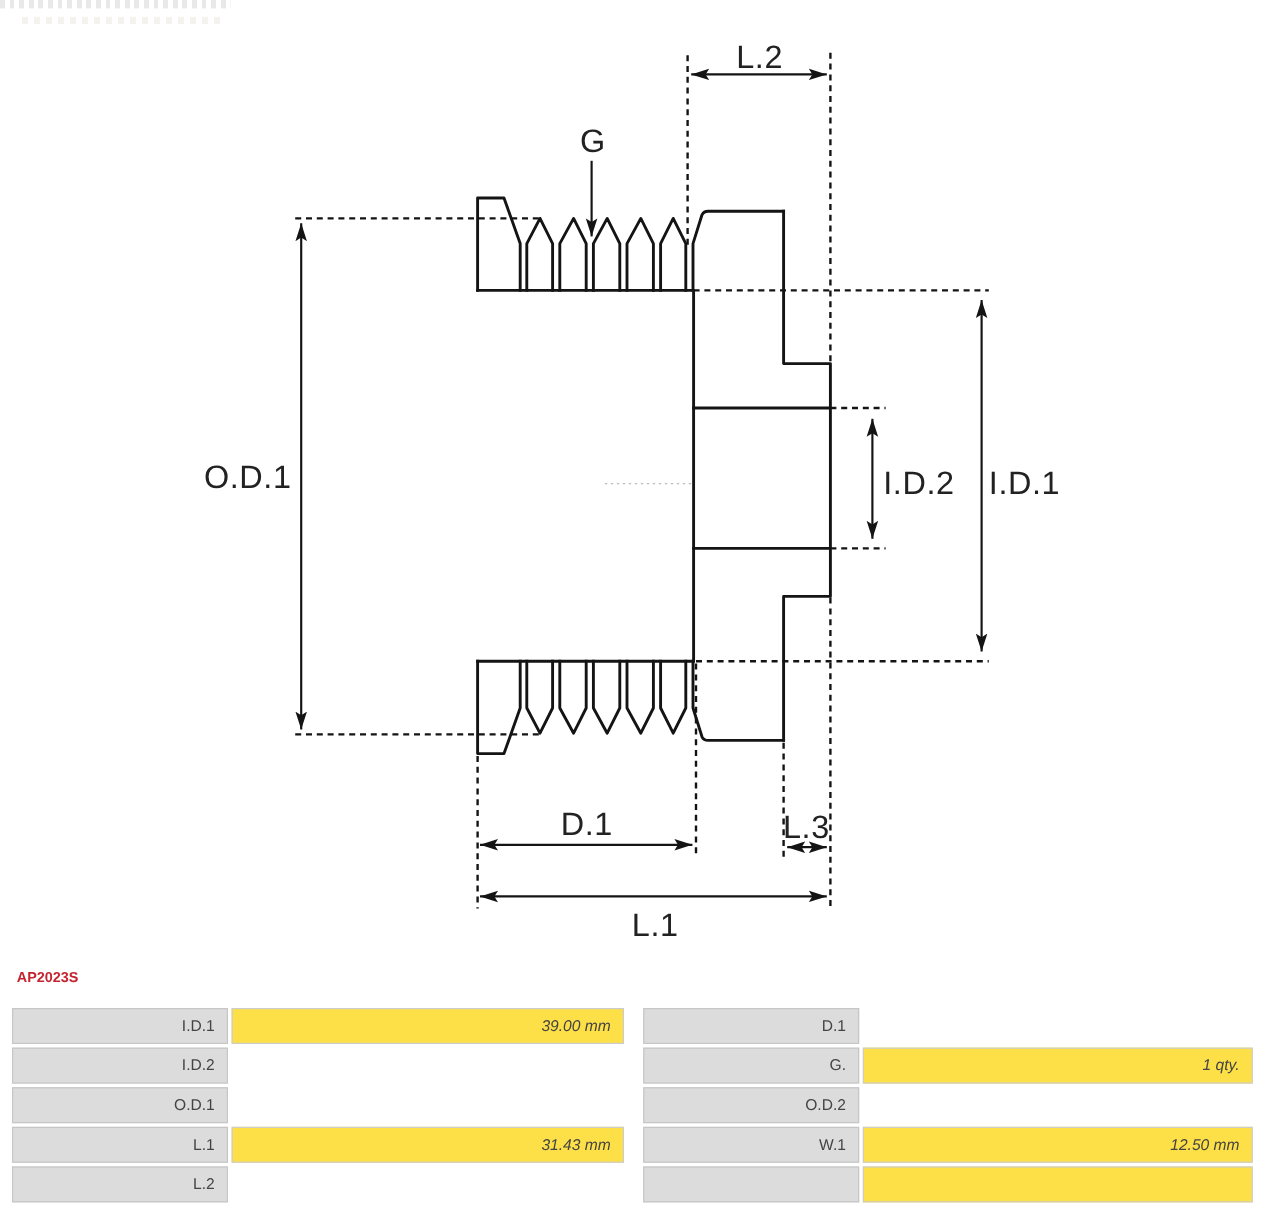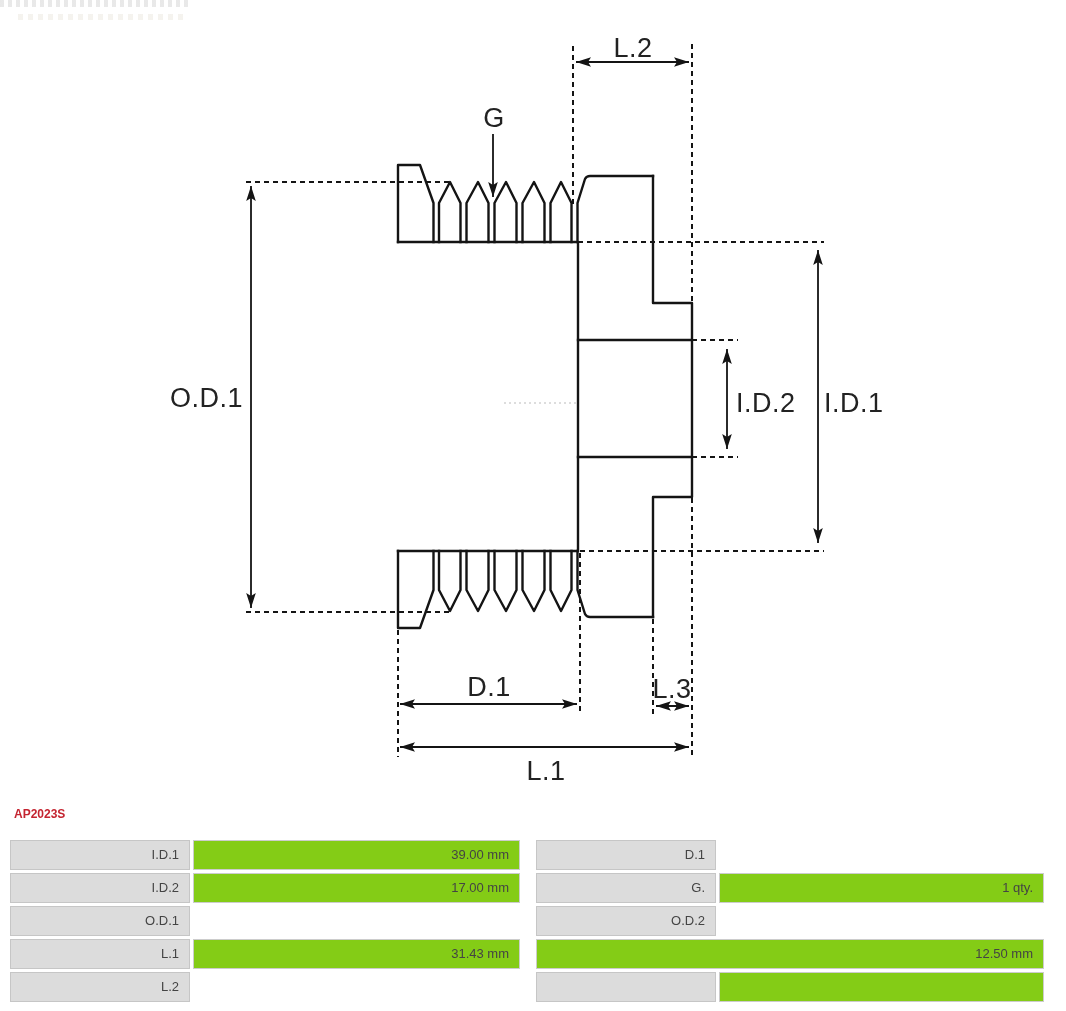--- a/index.html
+++ b/index.html
@@ -30,21 +30,21 @@
 
   
   .dims-table{position:absolute;left:10px;top:840px;width:1034px;display:flex;gap:16px;}
   .dims-col{display:flex;flex-direction:column;gap:3px;}
   .dims-col.left{width:510px;}
   .dims-col.right{width:508px;}
   .dim-row{display:flex;gap:3px;height:30px;}
   .cell{box-sizing:border-box;font-size:13px;color:#444;line-height:28px;
         text-align:right;padding-right:10px;}
   .cell.label{width:180px;background:#dcdcdc;border:1px solid #c6c6c6;flex:none;}
-  .cell.value{flex:1;background:#84cc16;border:1px solid #ccc;}
+  .cell.value{flex:1;background:#fde047;border:1px solid #ccc;font-style:italic;}
 </style>
 </head>
 <body>
 
 <div class="wm wm1"></div>
 <div class="wm wm2"></div>
 
 <svg class="drawing" width="1066" height="800" viewBox="0 0 1066 800" xmlns="http://www.w3.org/2000/svg">
   <defs>
     <marker id="ah" markerUnits="userSpaceOnUse" markerWidth="16" markerHeight="12" refX="15" refY="6" orient="auto-start-reverse">
@@ -120,21 +120,20 @@
 <div class="part-number">AP2023S</div>
 
 <div class="dims-table">
   <div class="dims-col left">
     <div class="dim-row">
       <div class="cell label">I.D.1</div>
       <div class="cell value">39.00 mm</div>
     </div>
     <div class="dim-row">
       <div class="cell label">I.D.2</div>
-      <div class="cell value">17.00 mm</div>
     </div>
     <div class="dim-row">
       <div class="cell label">O.D.1</div>
     </div>
     <div class="dim-row">
       <div class="cell label">L.1</div>
       <div class="cell value">31.43 mm</div>
     </div>
     <div class="dim-row">
       <div class="cell label">L.2</div>
@@ -145,20 +144,21 @@
       <div class="cell label">D.1</div>
     </div>
     <div class="dim-row">
       <div class="cell label">G.</div>
       <div class="cell value">1 qty.</div>
     </div>
     <div class="dim-row">
       <div class="cell label">O.D.2</div>
     </div>
     <div class="dim-row">
+      <div class="cell label">W.1</div>
       <div class="cell value">12.50 mm</div>
     </div>
     <div class="dim-row">
       <div class="cell label"></div>
       <div class="cell value"></div>
     </div>
   </div>
 </div>
 
 </body></html>

